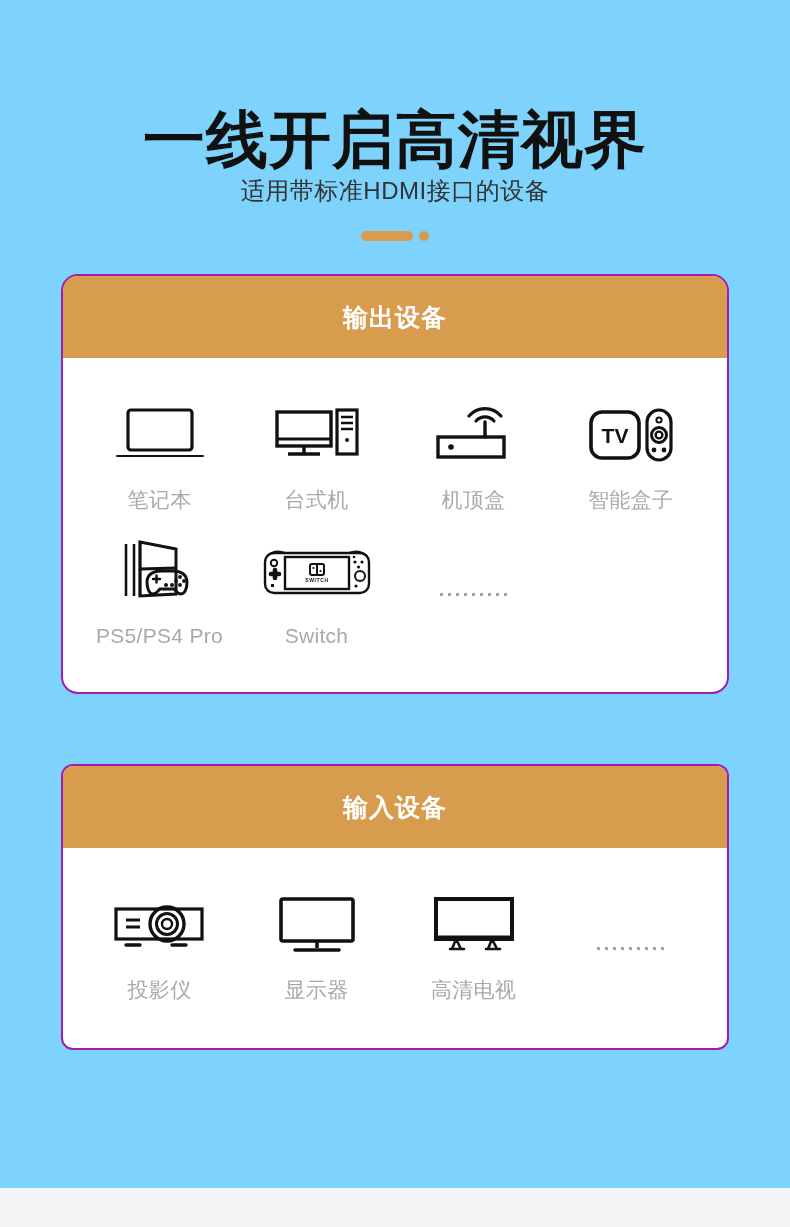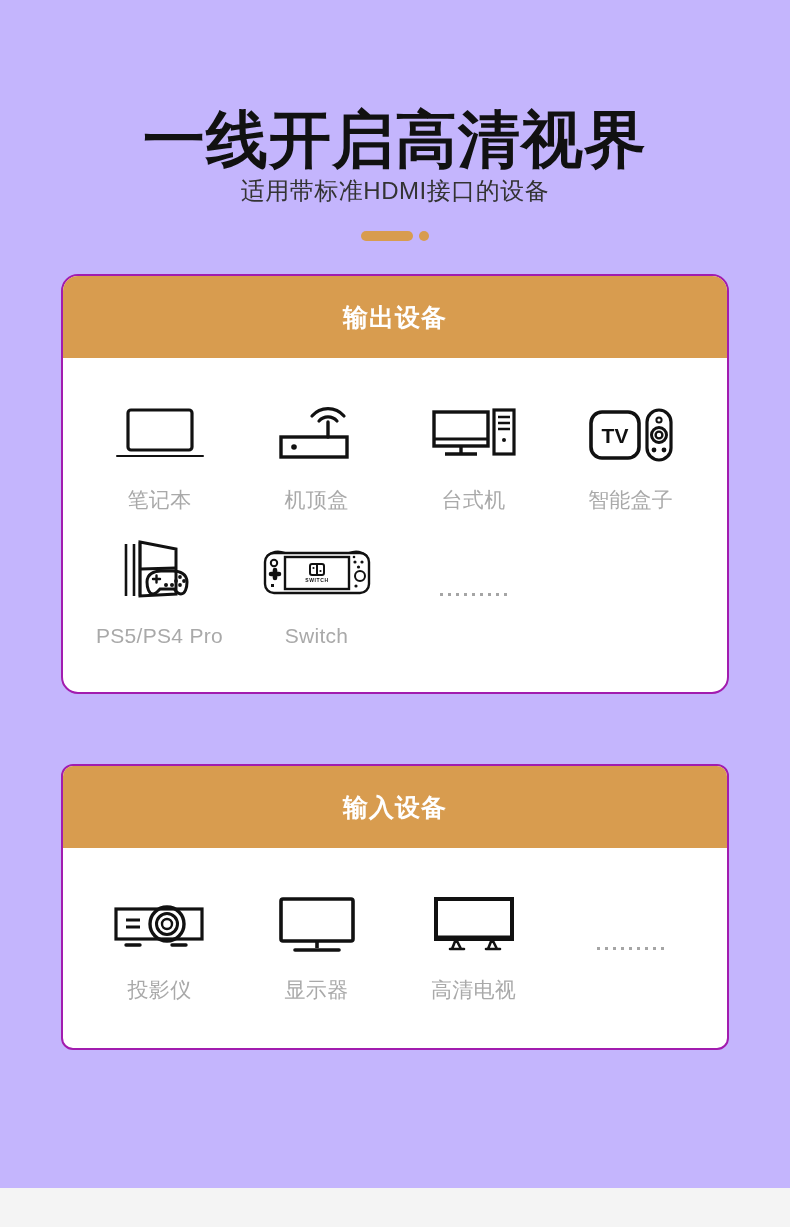--- a/index.html
+++ b/index.html
@@ -9,21 +9,21 @@
     height: 1227px;
     background: #f4f4f4;
     font-family: "Liberation Sans", "DejaVu Sans", sans-serif;
     overflow: hidden;
   }
 
   .page {
     width: 790px;
     height: 1188px;
     position: relative;
-    background: #c4b5fd;
+    background: #7dd3fc;
   }
 
   
   .hero {
     padding-top: 104px;
     text-align: center;
   }
 
   .hero-title {
     font-size: 62px;
@@ -168,43 +168,43 @@
               <path d="M3 52 H89" stroke="#111" stroke-width="2" stroke-linecap="round"></path>
               <path d="M18 46 H74" stroke="#111" stroke-width="2"></path>
             </svg>
           </div>
           <div class="cell-label">笔记本</div>
         </div>
 
         <div class="cell">
           <div class="icon-box">
             <svg width="92" height="62" viewBox="0 0 92 62">
-              <rect x="10" y="33" width="66" height="20" fill="none" stroke="#111" stroke-width="3.4"></rect>
-              <circle cx="23" cy="43" r="2.8" fill="#111"></circle>
-              <path d="M57 33 V18" stroke="#111" stroke-width="3.4" stroke-linecap="round"></path>
-              <path d="M48 17 a12 12 0 0 1 18 0" fill="none" stroke="#111" stroke-width="3.2" stroke-linecap="round"></path>
-              <path d="M41 12 a21 21 0 0 1 32 0" fill="none" stroke="#111" stroke-width="3.2" stroke-linecap="round"></path>
-            </svg>
-          </div>
-          <div class="cell-label">机顶盒</div>
-        </div>
-
-        <div class="cell">
-          <div class="icon-box">
-            <svg width="92" height="62" viewBox="0 0 92 62">
               <rect x="6" y="8" width="54" height="34" fill="none" stroke="#111" stroke-width="3.4"></rect>
               <path d="M6 35 H60" stroke="#111" stroke-width="3"></path>
               <path d="M33 42 V49" stroke="#111" stroke-width="3.4"></path>
               <path d="M17 50 H49" stroke="#111" stroke-width="3.4"></path>
               <rect x="66" y="6" width="20" height="44" fill="none" stroke="#111" stroke-width="3.2"></rect>
               <path d="M70 13 H82 M70 19 H82 M70 25 H82" stroke="#111" stroke-width="2.6"></path>
               <circle cx="76" cy="36" r="2" fill="#111"></circle>
             </svg>
           </div>
           <div class="cell-label">台式机</div>
+        </div>
+
+        <div class="cell">
+          <div class="icon-box">
+            <svg width="92" height="62" viewBox="0 0 92 62">
+              <rect x="10" y="33" width="66" height="20" fill="none" stroke="#111" stroke-width="3.4"></rect>
+              <circle cx="23" cy="43" r="2.8" fill="#111"></circle>
+              <path d="M57 33 V18" stroke="#111" stroke-width="3.4" stroke-linecap="round"></path>
+              <path d="M48 17 a12 12 0 0 1 18 0" fill="none" stroke="#111" stroke-width="3.2" stroke-linecap="round"></path>
+              <path d="M41 12 a21 21 0 0 1 32 0" fill="none" stroke="#111" stroke-width="3.2" stroke-linecap="round"></path>
+            </svg>
+          </div>
+          <div class="cell-label">机顶盒</div>
         </div>
 
         <div class="cell">
           <div class="icon-box">
             <svg width="92" height="62" viewBox="0 0 92 62">
               <rect x="6" y="8" width="48" height="46" rx="11" fill="none" stroke="#111" stroke-width="3.6"></rect>
               <text x="30" y="39" font-family="Liberation Sans, sans-serif" font-size="21" font-weight="700" fill="#111" text-anchor="middle">TV</text>
               <rect x="62" y="6" width="24" height="50" rx="12" fill="none" stroke="#111" stroke-width="3.2"></rect>
               <circle cx="74" cy="16" r="2.6" fill="none" stroke="#111" stroke-width="2"></circle>
               <circle cx="74" cy="31" r="7.5" fill="none" stroke="#111" stroke-width="3"></circle>

